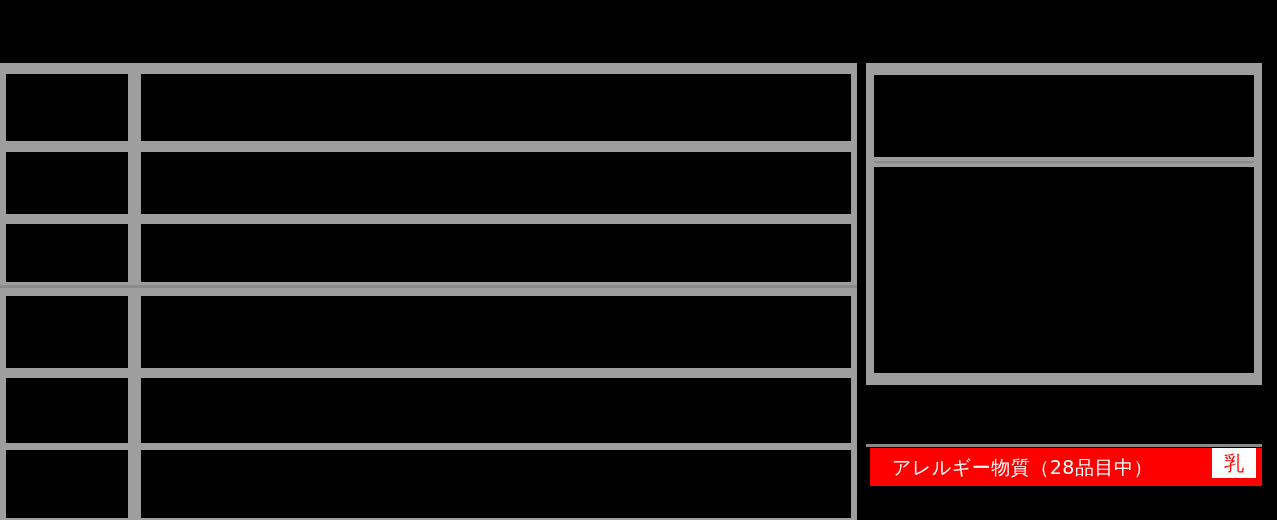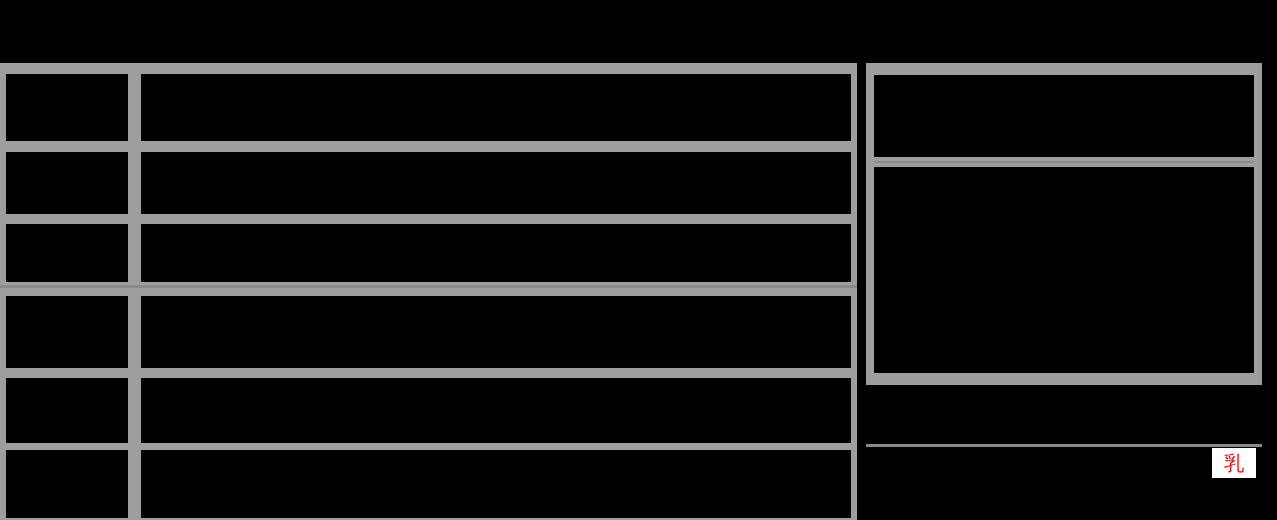--- a/index.html
+++ b/index.html
@@ -183,15 +183,18 @@
 
   <div class="dp-rule" style="top:98px;"></div>
 
   <div class="dp-box" style="top:104px;height:206px;"></div>
 </div>
 
 <div id="allergen-banner">
 
   <div class="banner-toprule"></div>
 
+  <div class="banner-body">
+    <span class="banner-title">アレルギー物質（28品目中）</span>
+  </div>
 
   <div class="allergen-chip">乳</div>
 </div>
 
 </body></html>

